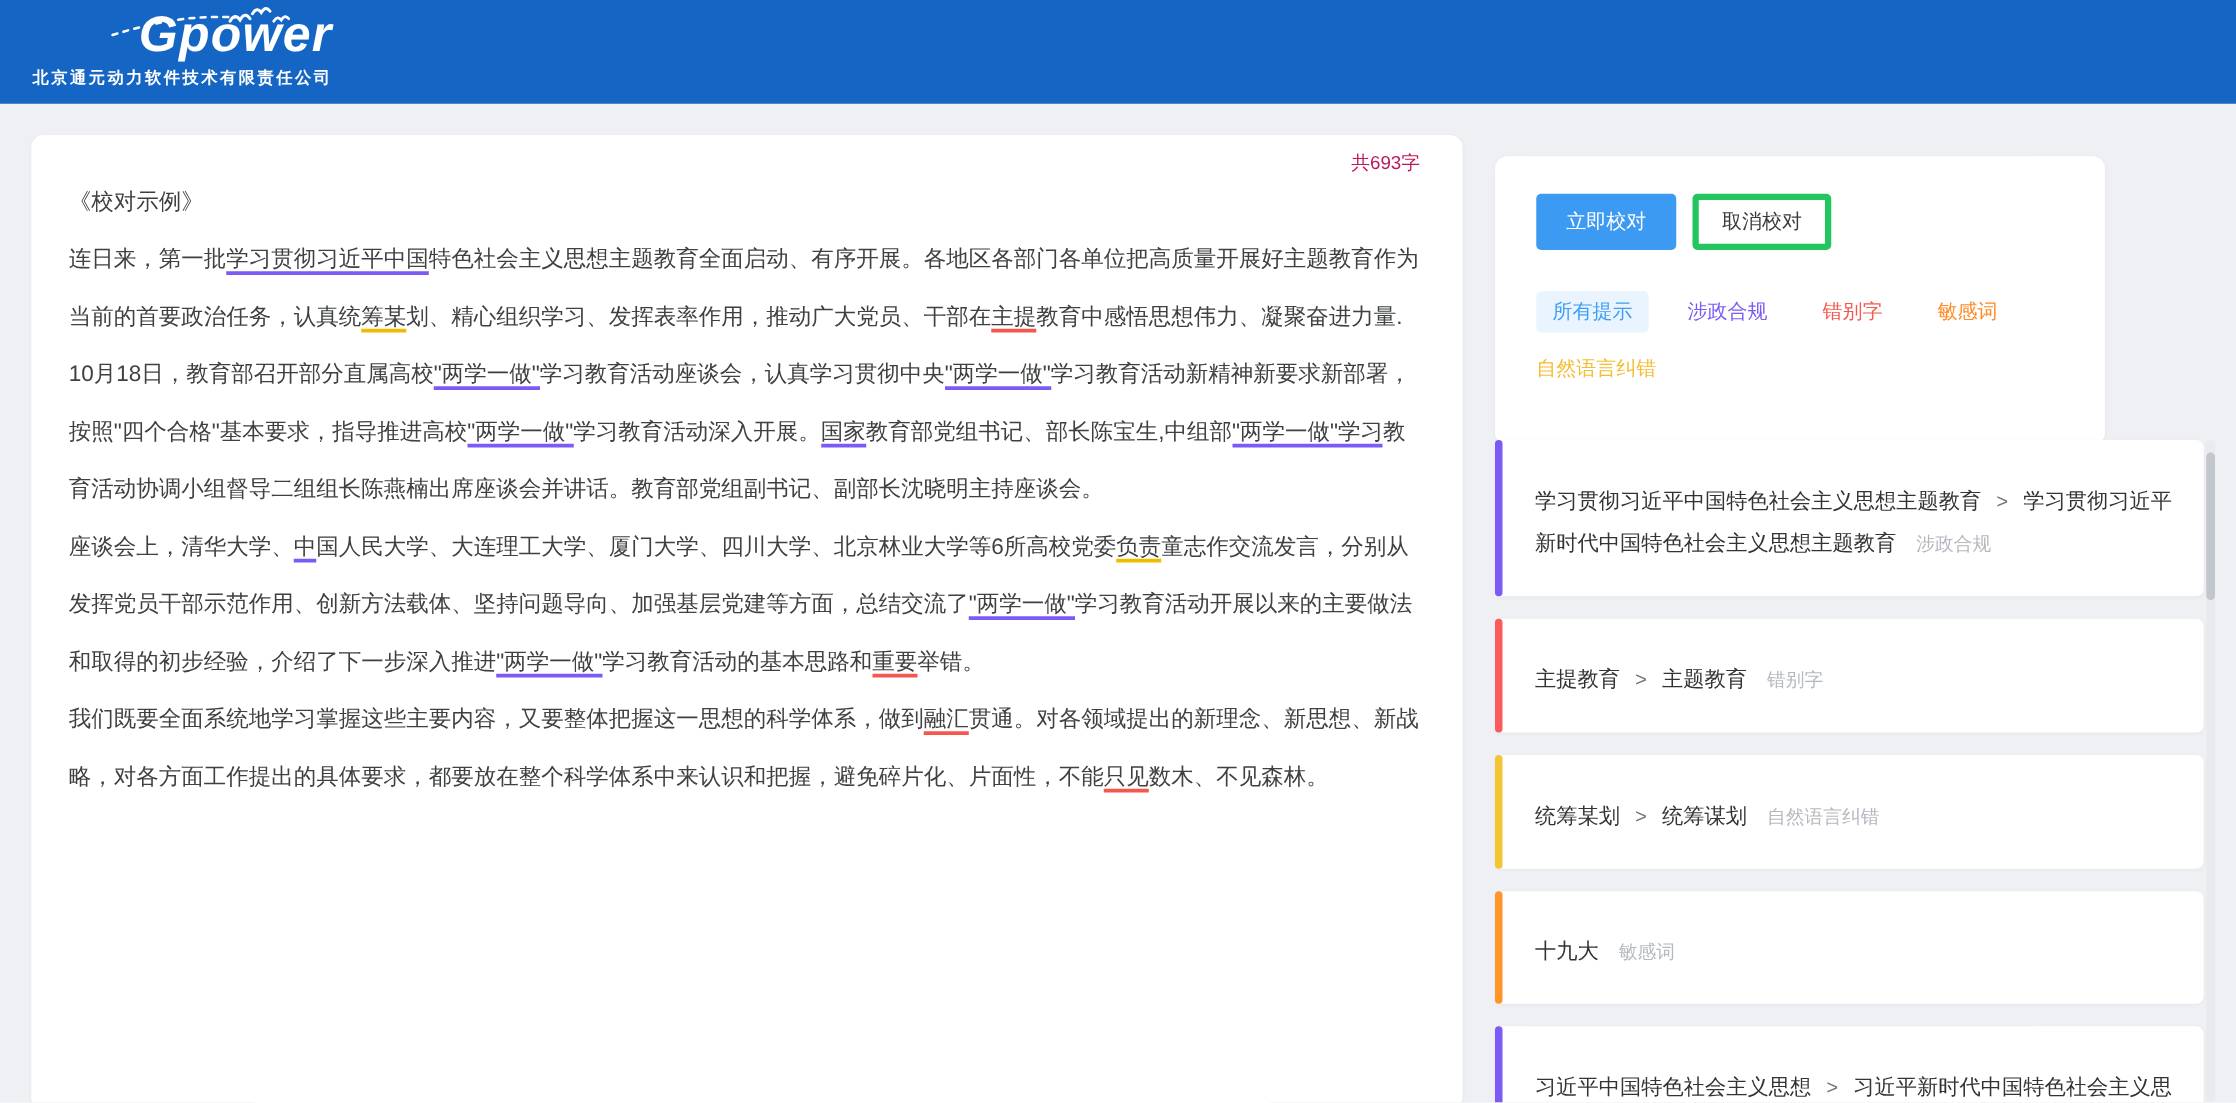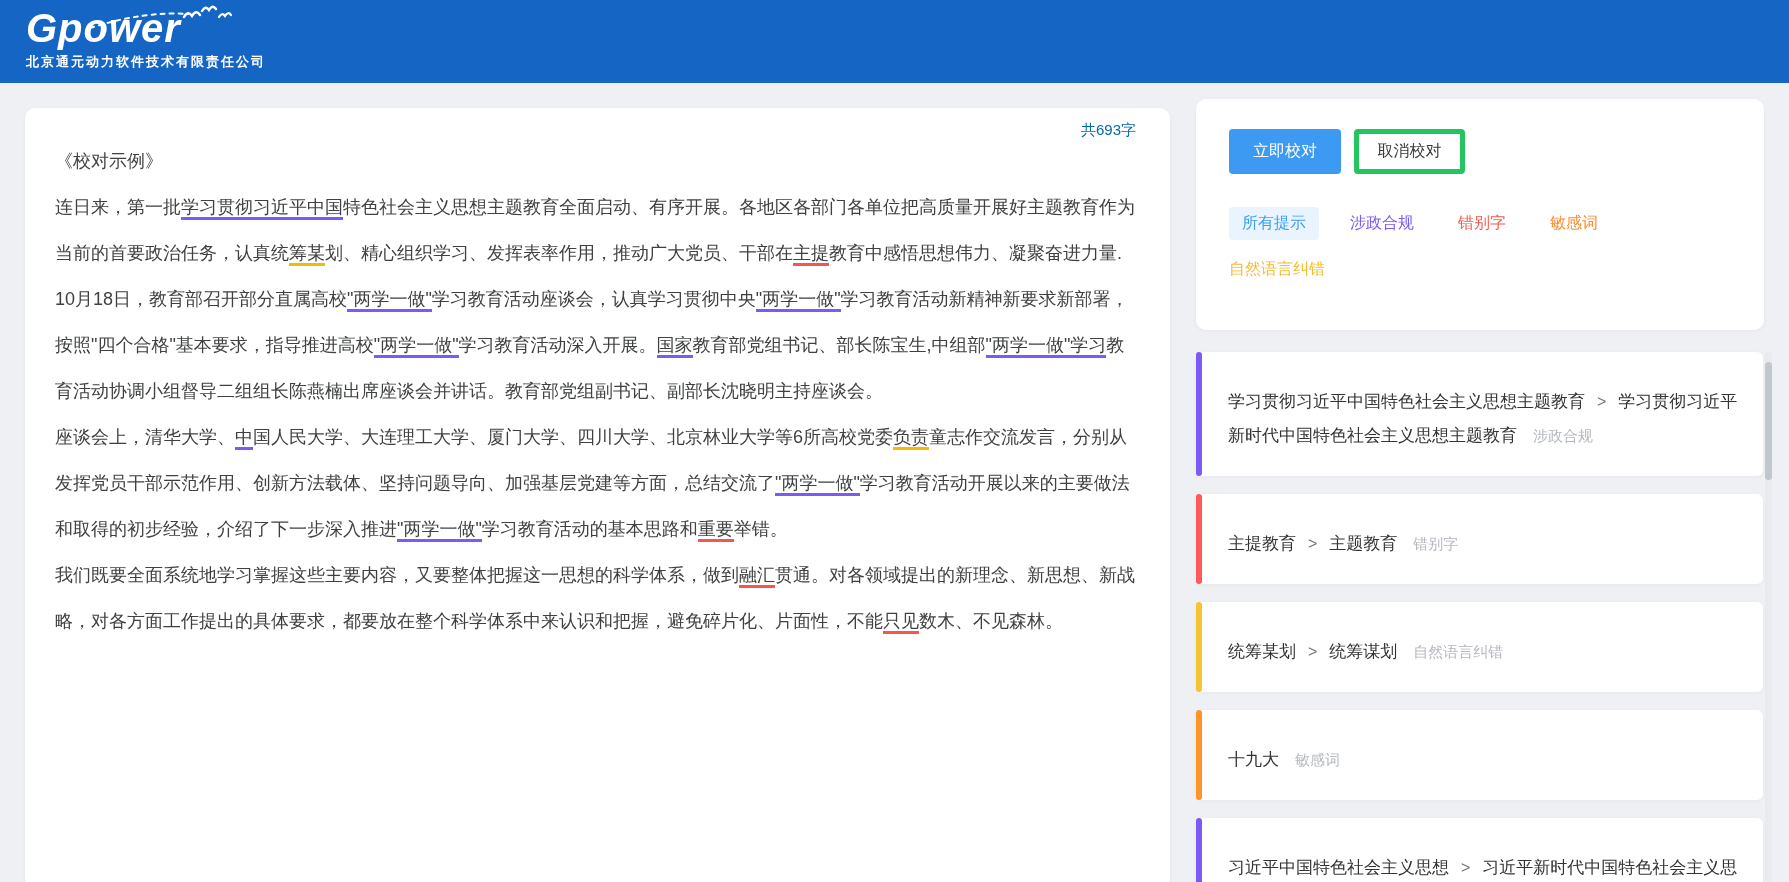--- a/index.html
+++ b/index.html
@@ -4,37 +4,37 @@
 <style>
   * { margin:0; padding:0; box-sizing:border-box; }
   html,body { width:1789px; height:882px; overflow:hidden; }
   body { font-family:"Liberation Sans","DejaVu Sans",sans-serif; background:#eef0f4; }
   .app { position:relative; width:1789px; height:882px; background:#eef0f4; overflow:hidden; }
 
   
   .header { position:absolute; left:0; top:0; width:100%; height:83px; background:#1566c4; }
   .logo-wrap { position:absolute; left:26px; top:5px; }
   .birds-svg { position:absolute; left:62px; top:-1px; }
-  .logo-text { font-size:40px; font-weight:bold; font-style:italic; color:#ffffff; letter-spacing:1px; line-height:46px; }
+  .logo-text { font-size:40px; font-weight:bold; font-style:italic; color:#ffffff; letter-spacing:1px; line-height:46px;text-align:right; }
   .company { font-size:13px; font-weight:bold; color:#ffffff; letter-spacing:2px; margin-top:2px; }
 
   
   .doc-card { position:absolute; left:25px; top:108px; width:1145px; height:780px;
               background:#ffffff; border-radius:10px; box-shadow:0 1px 4px rgba(0,0,0,.04); }
-  .word-count { position:absolute; top:13px; right:34px; font-size:15px; color:#0369a1; }
+  .word-count { position:absolute; top:13px; right:34px; font-size:15px; color:#be185d; }
   .doc-body { padding:30px 30px 0 30px; font-size:18px; color:#3f4042; line-height:46px; outline:none; }
   .doc-body p { margin:0; }
   .mark { border-bottom:3px solid transparent; }
   .m-politics  { border-bottom-color:#7b5af5; }
   .m-typo      { border-bottom-color:#f5574e; }
   .m-sensitive { border-bottom-color:#f08a1e; }
   .m-nlp       { border-bottom-color:#f0bc00; }
 
   
-  .filter-card { position:absolute; left:1196px; top:99px; width:568px; height:231px;
+  .filter-card { position:absolute; left:1196px; top:125px; width:488px; height:231px;
                  background:#ffffff; border-radius:10px; box-shadow:0 1px 4px rgba(0,0,0,.04); }
   .btn-row { margin:30px 0 0 33px; display:flex; }
   .btn { height:45px; font-size:16px; border-radius:4px; cursor:pointer;
          font-family:"Liberation Sans","DejaVu Sans",sans-serif; }
   .btn-primary { width:112px; background:#3d9af2; color:#ffffff; border:none; }
   .btn-plain   { width:111px; margin-left:13px; background:#ffffff; color:#3a3a3a; border:5px solid #22c55e; }
   .filters { margin:33px 24px 0 33px; }
   .f-row { display:flex; align-items:center; }
   .f-row + .f-row { margin-top:13px; }
   .f-item { font-size:16px; padding:6px 0; margin-right:44px; cursor:pointer; white-space:nowrap; }
@@ -42,21 +42,21 @@
   .f-all       { color:#3f9ef5; }
   .f-politics  { color:#7b5af5; }
   .f-typo      { color:#f5594e; }
   .f-sensitive { color:#ff8a26; }
   .f-nlp       { color:#f5bc2f; }
 
   
   .results { position:absolute; left:1196px; top:352px; width:567px;
              display:flex; flex-direction:column; gap:18px; }
   .rc { position:relative; background:#ffffff; border-radius:6px; padding:33px 18px 23px 32px;
-        box-shadow:0 1px 4px rgba(0,0,0,.04); cursor:pointer; }
+        box-shadow:0 1px 4px rgba(0,0,0,.04); cursor:pointer;font-family:Liberation Mono, monospace; }
   .rc-bar { position:absolute; left:0; top:0; bottom:0; width:6px; border-radius:3px; }
   .b-politics  { background:#7b5af5; }
   .b-typo      { background:#fa5a5a; }
   .b-sensitive { background:#ff9429; }
   .b-nlp       { background:#f5c433; }
   .rc-text { font-size:17px; color:#333333; line-height:34px; }
   .rc-arrow { color:#737373; margin:0 12px; font-size:16px; }
   .rc-tag { color:#b4b8bf; font-size:15px; margin-left:16px; white-space:nowrap; }
 
   

